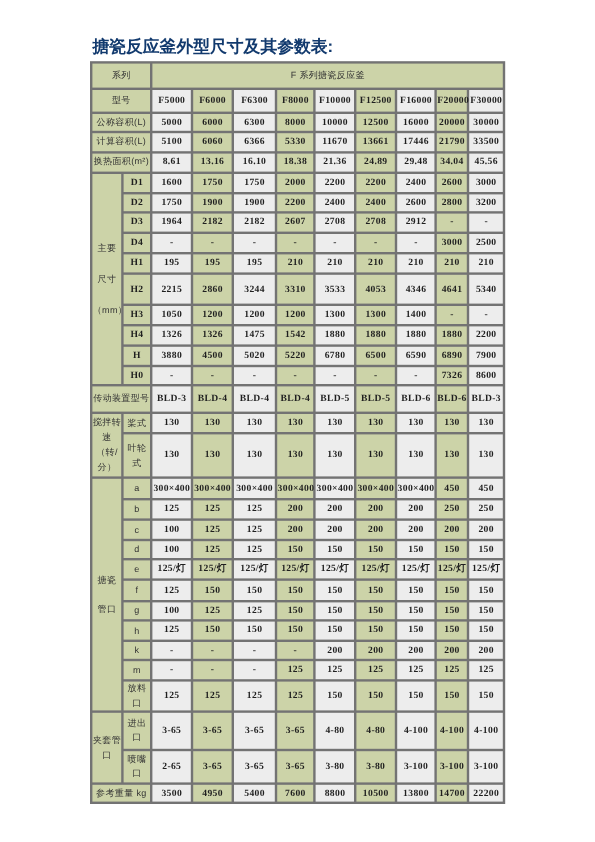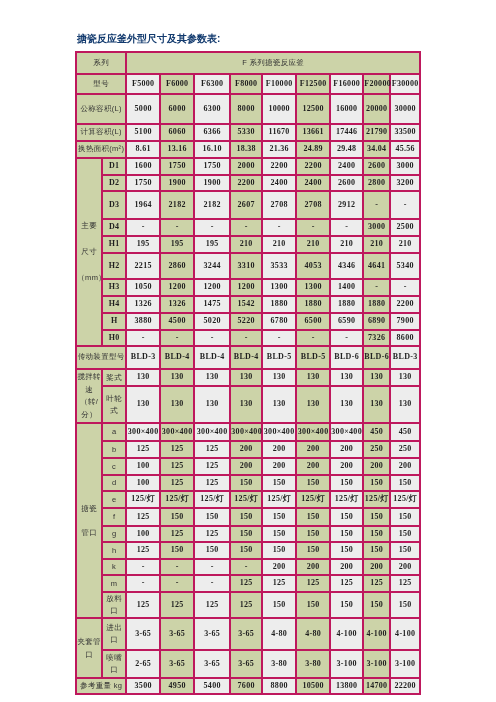--- a/index.html
+++ b/index.html
@@ -2,27 +2,27 @@
 <html><head>
 <meta charset="utf-8">
 <title>搪瓷反应釜外型尺寸及其参数表</title>
 <style>
   html,body{margin:0;padding:0;}
   body{width:496px;height:702px;background:#ffffff;overflow:hidden;
        font-family:"Liberation Sans","DejaVu Sans",sans-serif;
        -webkit-font-smoothing:antialiased;}
   #page-title{
     position:absolute; left:77px; top:32px;
-    font-size:10px; font-weight:bold; color:#123a6e;
+    font-size:14px; font-weight:bold; color:#123a6e;
     line-height:13px; white-space:nowrap;
   }
   #spec-table{
     position:absolute; left:75px; top:51px;
     border-collapse:separate; border-spacing:2px;
-    background:#be185d; table-layout:fixed; width:344px;
+    background:#737373; table-layout:fixed; width:344px;
   }
   #spec-table td{
     padding:0; margin:0; text-align:center; vertical-align:middle;
     font-size:8px; color:#1f1f1f; line-height:1.1;
     font-family:"Liberation Serif",serif; font-weight:bold;
     letter-spacing:0.3px; text-indent:0.3px;
     overflow:visible; white-space:nowrap;
   }
   #spec-table td.cjk{
     font-size:7.5px; font-weight:normal; color:#333333;
@@ -64,21 +64,21 @@
 <td class="l" data-name="model-header">F5000</td>
 <td class="g" data-name="model-header">F6000</td>
 <td class="l" data-name="model-header">F6300</td>
 <td class="g" data-name="model-header">F8000</td>
 <td class="l" data-name="model-header">F10000</td>
 <td class="g" data-name="model-header">F12500</td>
 <td class="l" data-name="model-header">F16000</td>
 <td class="g" data-name="model-header">F20000</td>
 <td class="l" data-name="model-header">F30000</td>
 </tr>
-<tr data-name="table-row" style="height:28px">
+<tr data-name="table-row" style="height:14px">
 <td class="g cjk" colspan="2" data-name="row-label">公称容积(L)</td>
 <td class="l" data-name="table-cell">5000</td>
 <td class="g" data-name="table-cell">6000</td>
 <td class="l" data-name="table-cell">6300</td>
 <td class="g" data-name="table-cell">8000</td>
 <td class="l" data-name="table-cell">10000</td>
 <td class="g" data-name="table-cell">12500</td>
 <td class="l" data-name="table-cell">16000</td>
 <td class="g" data-name="table-cell">20000</td>
 <td class="l" data-name="table-cell">30000</td>
@@ -129,21 +129,21 @@
 <td class="l" data-name="table-cell">1750</td>
 <td class="g" data-name="table-cell">1900</td>
 <td class="l" data-name="table-cell">1900</td>
 <td class="g" data-name="table-cell">2200</td>
 <td class="l" data-name="table-cell">2400</td>
 <td class="g" data-name="table-cell">2400</td>
 <td class="l" data-name="table-cell">2600</td>
 <td class="g" data-name="table-cell">2800</td>
 <td class="l" data-name="table-cell">3200</td>
 </tr>
-<tr data-name="table-row" style="height:26px">
+<tr data-name="table-row" style="height:15px">
 <td class="g" data-name="row-label">D3</td>
 <td class="l" data-name="table-cell">1964</td>
 <td class="g" data-name="table-cell">2182</td>
 <td class="l" data-name="table-cell">2182</td>
 <td class="g" data-name="table-cell">2607</td>
 <td class="l" data-name="table-cell">2708</td>
 <td class="g" data-name="table-cell">2708</td>
 <td class="l" data-name="table-cell">2912</td>
 <td class="g" data-name="table-cell">-</td>
 <td class="l" data-name="table-cell">-</td>

